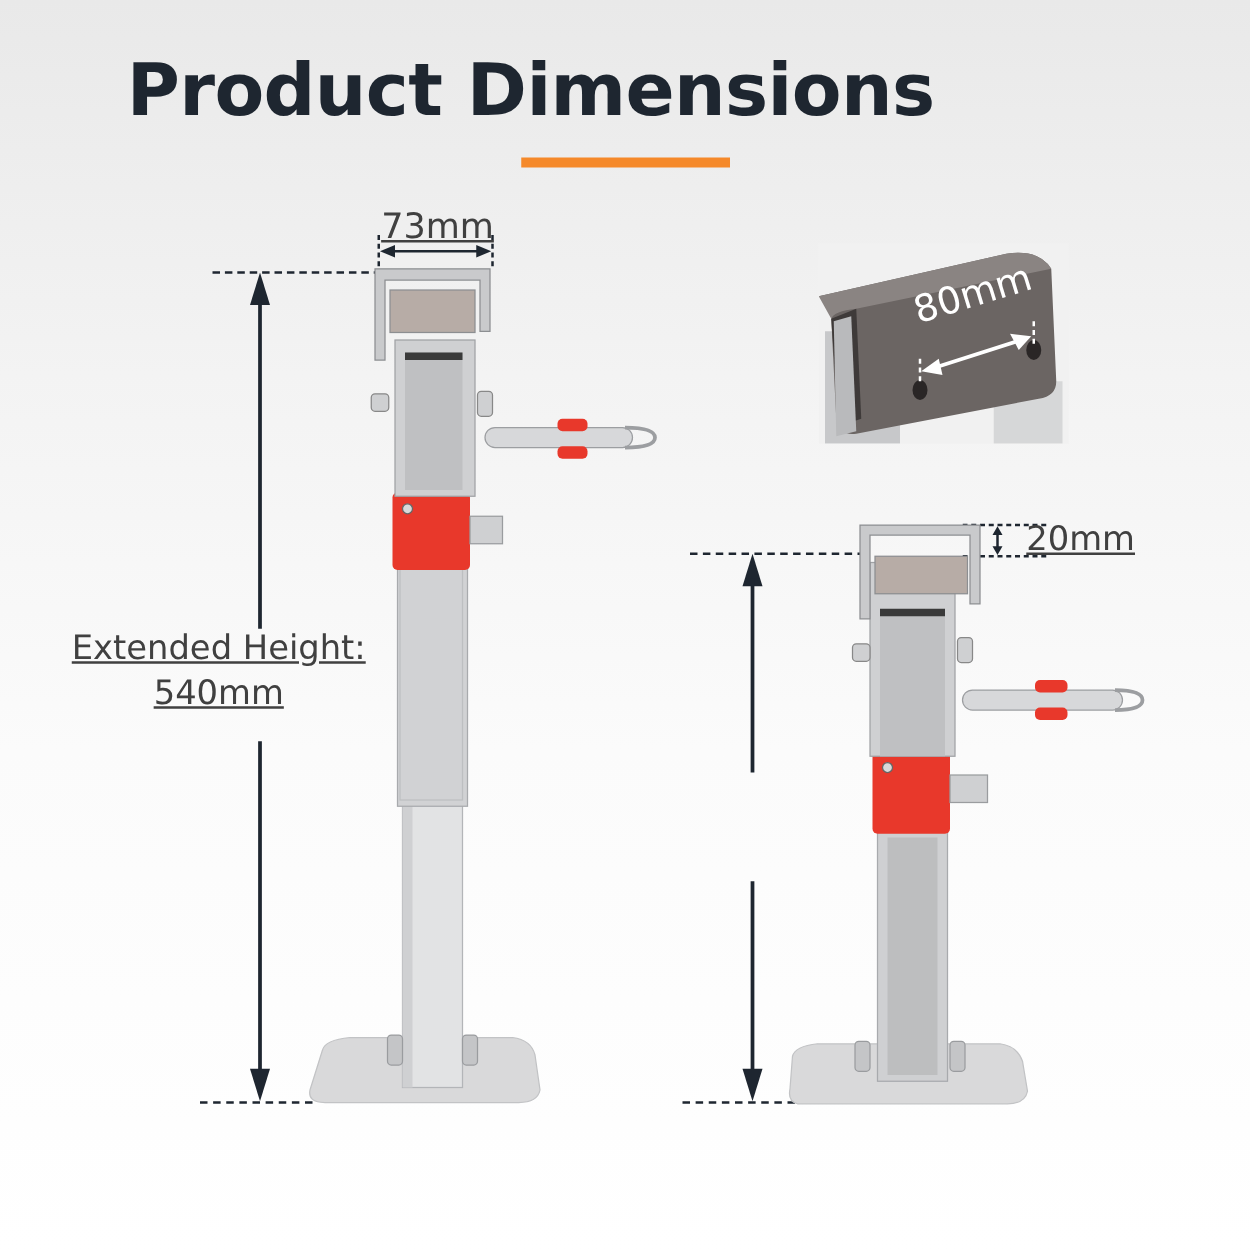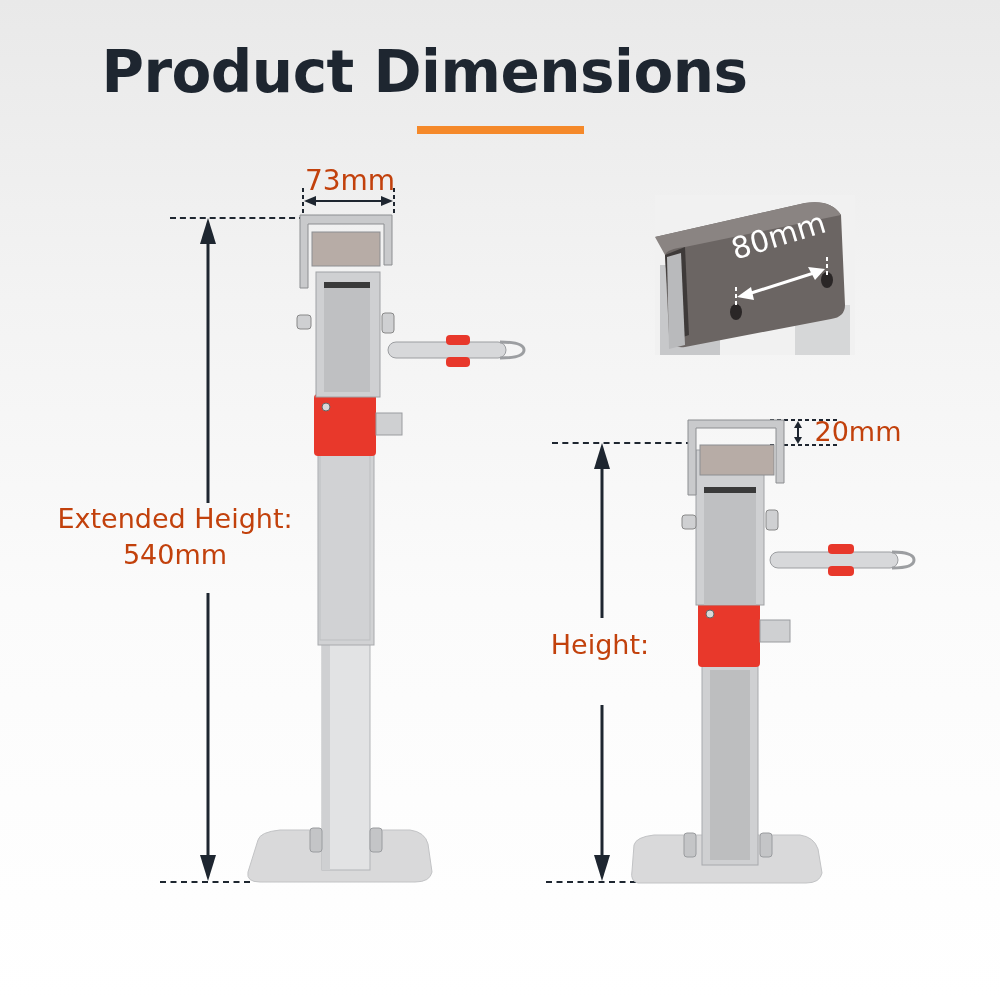--- a/index.html
+++ b/index.html
@@ -2,21 +2,21 @@
 <html><head>
 <meta charset="utf-8">
 <style>
   html,body{margin:0;padding:0;}
   body{width:1000px;height:1000px;position:relative;overflow:hidden;
     background:linear-gradient(180deg,#e9e9e9 0%,#f3f3f3 30%,#fbfbfb 60%,#ffffff 100%);
     font-family:"Liberation Sans",sans-serif;color:#1e2630;}
   .abs{position:absolute;}
   .title{left:0;top:38px;width:849px;text-align:center;font-family:"DejaVu Sans",sans-serif;font-weight:bold;font-size:58px;letter-spacing:-0.5px;color:#1e2630;}
   .accent{left:417px;top:126px;width:167px;height:8px;}
-  .label{font-family:"DejaVu Sans",sans-serif;font-weight:normal;color:#c2410c;text-align:center;line-height:36px;}
+  .label{font-family:"DejaVu Sans",sans-serif;font-weight:normal;color:#404040;text-align:center;line-height:36px;text-decoration:underline;}
   .dash{border-top:2px dashed #1e2630;height:0;}
   svg{display:block;}
 </style>
 </head>
 <body>
 
 <div class="abs title">Product Dimensions</div>
 <div class="abs accent" style="background:#f5892a;"></div>
 
 <div class="abs label" style="left:295px;top:163px;width:110px;font-size:28px;">73mm</div>
@@ -95,33 +95,32 @@
   <div class="abs" style="left:72px;top:38px;font-family:'DejaVu Sans',sans-serif;font-size:30px;color:#ffffff;transform:rotate(-17deg);transform-origin:left top;">80mm</div>
 </div>
 
 <svg class="abs" style="left:770px;top:418px;" width="70" height="30">
   <line x1="0" y1="2" x2="68" y2="2" stroke="#1e2630" stroke-width="2" stroke-dasharray="4,3"></line>
   <line x1="0" y1="27" x2="68" y2="27" stroke="#1e2630" stroke-width="2" stroke-dasharray="4,3"></line>
   <line x1="28" y1="6" x2="28" y2="23" stroke="#1e2630" stroke-width="2"></line>
   <polygon points="28,3 24,10 32,10" fill="#1e2630"></polygon>
   <polygon points="28,26 24,19 32,19" fill="#1e2630"></polygon>
 </svg>
-<div class="abs label" style="left:808px;top:414px;width:100px;font-size:27px;text-align:center;">20mm</div>
+<div class="abs label" style="left:808px;top:414px;width:100px;font-size:27px;text-align:right;">20mm</div>
 
 <div class="abs dash" style="left:552px;top:442px;width:140px;"></div>
 <div class="abs dash" style="left:546px;top:881px;width:90px;"></div>
 
 <svg class="abs" style="left:590px;top:443px;" width="24" height="440">
   <polygon points="12,0 4,26 20,26" fill="#1e2630"></polygon>
   <line x1="12" y1="20" x2="12" y2="175" stroke="#1e2630" stroke-width="3"></line>
   <line x1="12" y1="262" x2="12" y2="416" stroke="#1e2630" stroke-width="3"></line>
   <polygon points="12,438 4,412 20,412" fill="#1e2630"></polygon>
 </svg>
 <div class="abs label" style="left:530px;top:627px;width:140px;font-size:27px;">
-  <div>Height:</div>
 </div>
 
 <svg class="abs" style="left:630px;top:415px;" width="300" height="475">
 
   <path d="M4,430 Q6,422 24,420 L170,420 Q184,422 188,434 L192,458 Q190,468 176,468 L8,468 Q0,466 2,456 Z" fill="#d9d9da" stroke="#c2c3c5"></path>
   <rect x="54" y="418" width="12" height="24" rx="3" fill="#c4c5c7" stroke="#9a9c9f"></rect>
   <rect x="130" y="418" width="12" height="24" rx="3" fill="#c4c5c7" stroke="#9a9c9f"></rect>
 
   <rect x="72" y="250" width="56" height="200" fill="#cfd0d2" stroke="#a8aaad"></rect>
   <rect x="80" y="255" width="40" height="190" fill="#bdbebf"></rect>

